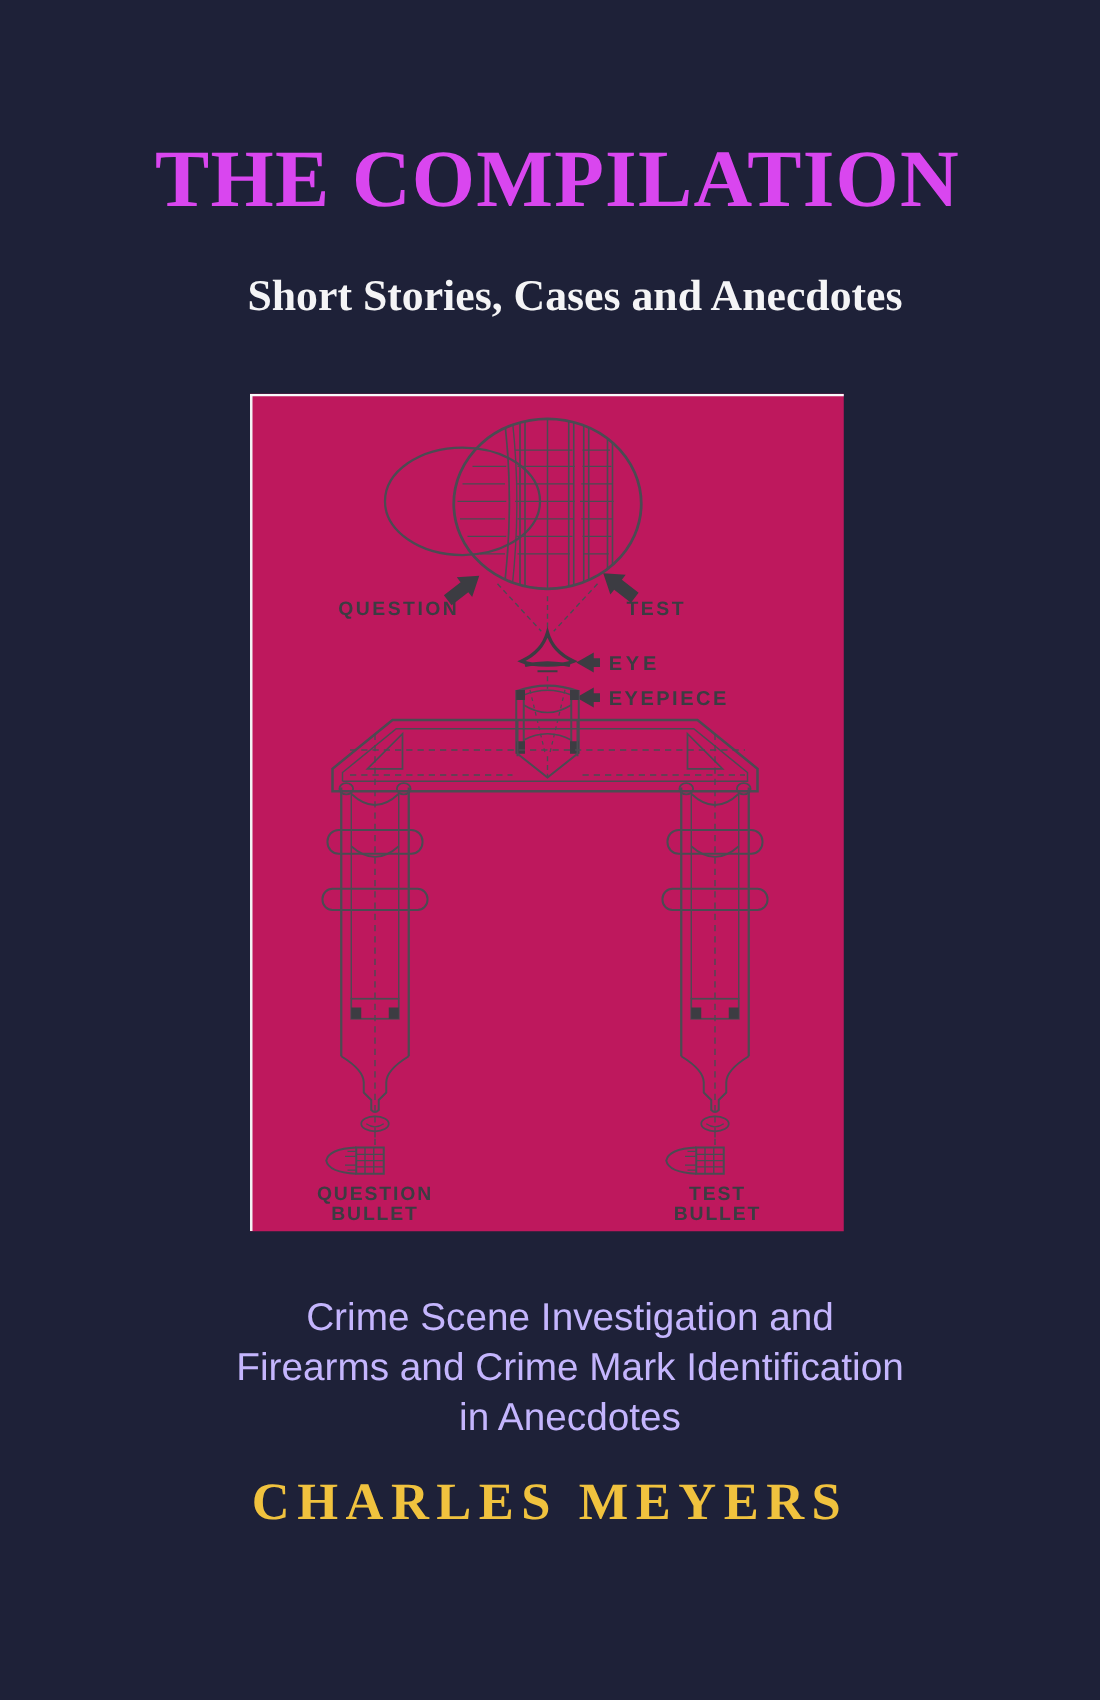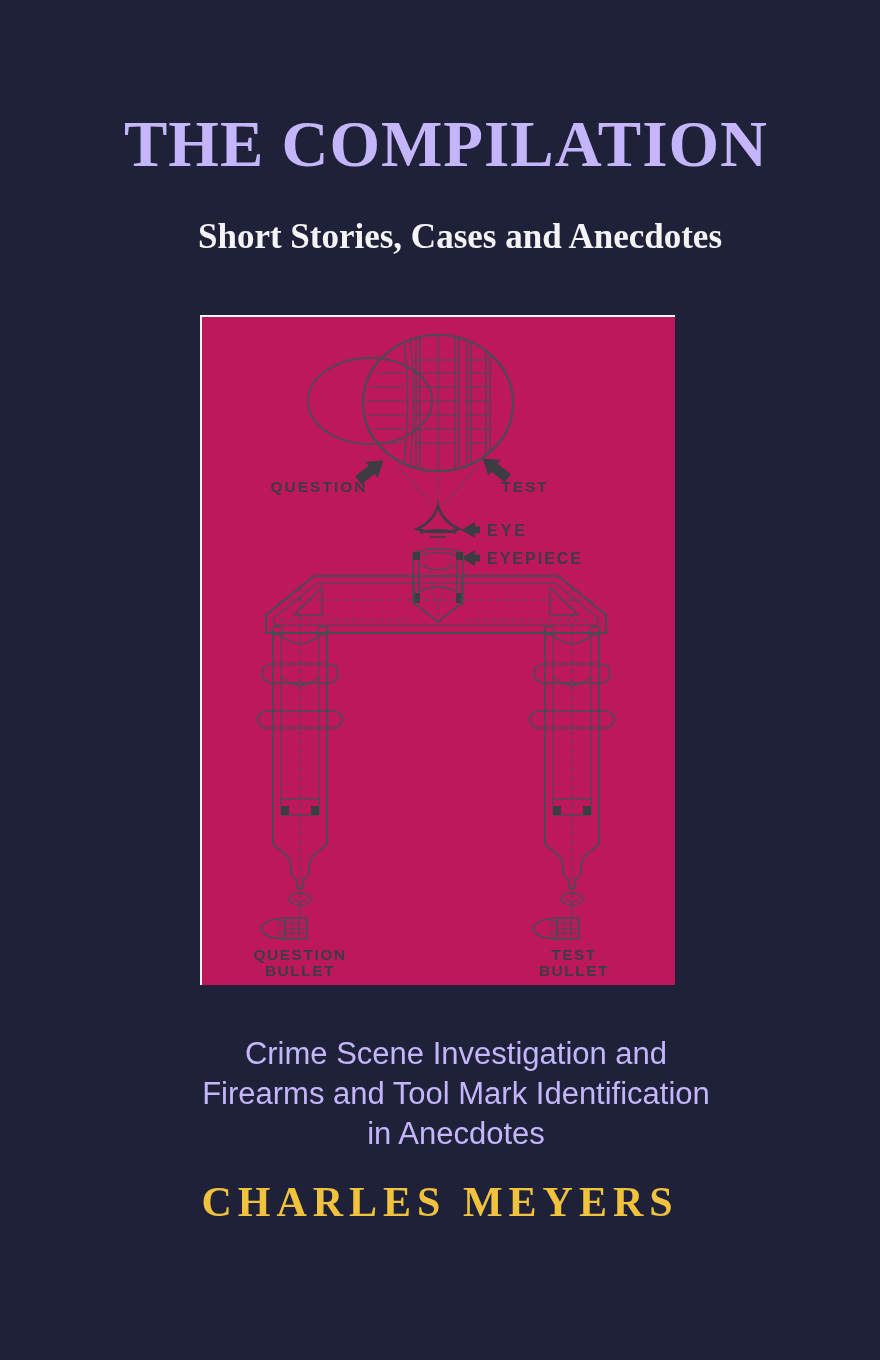--- a/index.html
+++ b/index.html
@@ -8,21 +8,21 @@
     width:880px;height:1360px;
     background:#1e2138;
     overflow:hidden;
     font-family:"Liberation Serif", serif;
   }
   .title{
     position:absolute;left:0;right:0;top:104px;
     text-align:center;
     font-weight:bold;font-size:65px;line-height:80px;
     letter-spacing:1px;
-    color:#c4b5fd;
+    color:#d946ef;
     margin-left:12px;
   }
   .subtitle{
     position:absolute;left:0;right:0;top:214px;
     text-align:center;
     font-weight:bold;font-size:35px;line-height:46px;
     color:#f4f4f6;
     padding-left:40px;
   }
   .panel{
@@ -172,19 +172,19 @@
 
       <text class="dlabel" x="100" y="645" font-size="15.5" letter-spacing="1.5" text-anchor="middle">QUESTION</text>
       <text class="dlabel" x="100" y="661" font-size="15.5" letter-spacing="1.5" text-anchor="middle">BULLET</text>
       <text class="dlabel" x="374" y="645" font-size="15.5" letter-spacing="1.5" text-anchor="middle">TEST</text>
       <text class="dlabel" x="374" y="661" font-size="15.5" letter-spacing="1.5" text-anchor="middle">BULLET</text>
     </svg>
   </div>
 
   <div class="tagline">
     <div>Crime Scene Investigation and</div>
-    <div>Firearms and Tool Mark Identification</div>
+    <div>Firearms and Crime Mark Identification</div>
     <div>in Anecdotes</div>
   </div>
 
   <div class="author">CHARLES MEYERS</div>
 
 </div>
 
 </body></html>

